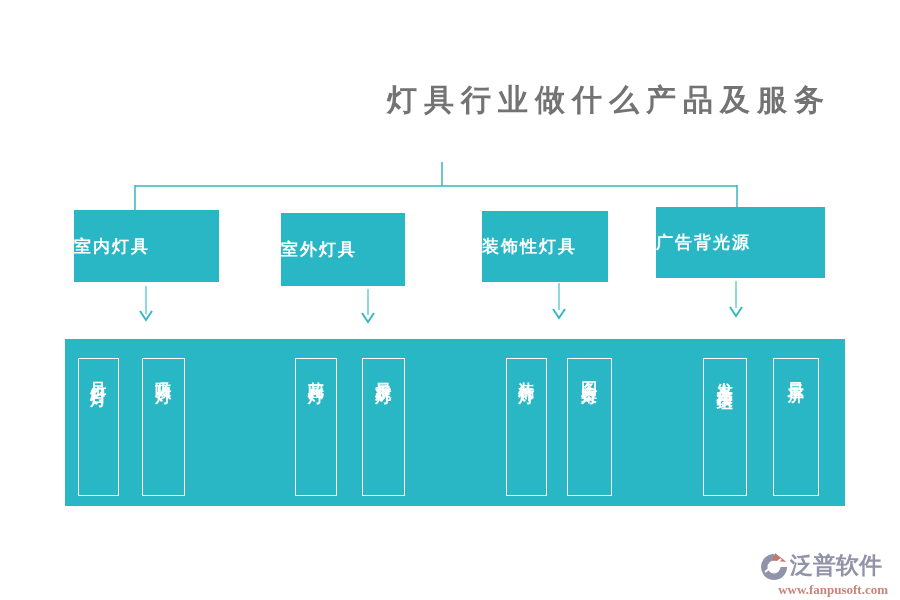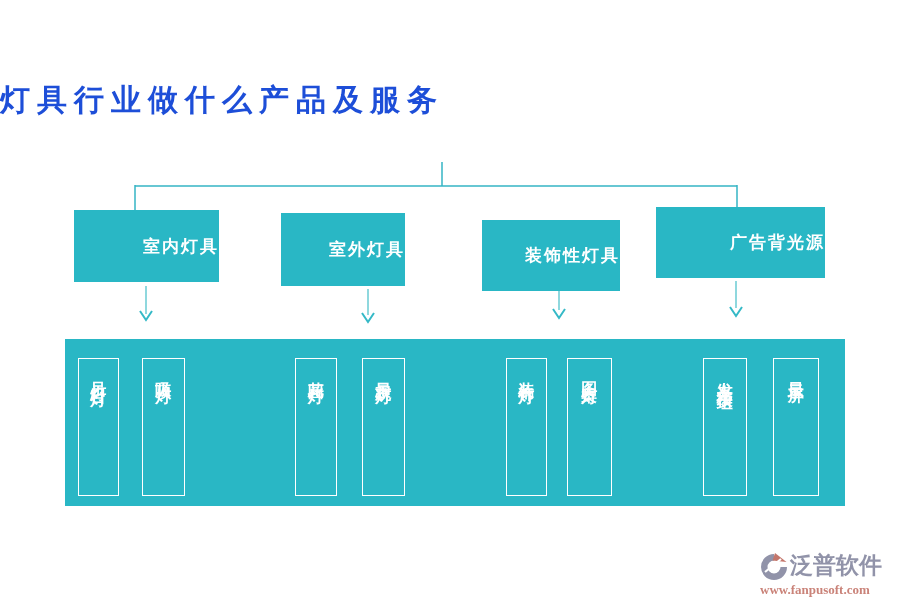--- a/index.html
+++ b/index.html
@@ -2,46 +2,46 @@
 <html><head>
 <meta charset="utf-8">
 <style>
   html,body{margin:0;padding:0;background:#ffffff;}
   .page{
     position:relative;width:900px;height:600px;background:#ffffff;overflow:hidden;
     font-family:"Liberation Serif", serif;
   }
   .title{
     position:absolute;top:80px;left:0;width:831px;margin:0;
-    text-align:left;font-size:30px;font-weight:bold;letter-spacing:7px;color:#1d4ed8;
+    text-align:right;font-size:30px;font-weight:bold;letter-spacing:7px;color:#737373;
   }
   .overlay{position:absolute;left:0;top:0;width:900px;height:600px;pointer-events:none;}
   .cat{
     position:absolute;background:#29b7c5;color:#ffffff;
-    display:flex;align-items:center;justify-content:flex-end;
+    display:flex;align-items:center;justify-content:flex-start;
     font-size:17px;font-weight:bold;letter-spacing:2px;
   }
   .band{position:absolute;left:65px;top:339px;width:780px;height:167px;background:#29b7c5;}
   .item{
     position:absolute;top:358px;height:138px;box-sizing:border-box;
     border:1.5px solid #ffffff;display:flex;justify-content:center;
     padding-top:10px;background:transparent;
   }
   .vtext{
     writing-mode:vertical-rl;text-orientation:upright;
     color:#ffffff;font-weight:bold;font-size:16px;letter-spacing:3px;line-height:1.1;
   }
   .watermark{position:absolute;left:760px;top:552px;width:128px;}
   .wm-row{display:flex;align-items:flex-start;}
   .wm-brand{
     font-size:23px;font-weight:bold;color:#9193a9;letter-spacing:0px;
     line-height:28px;white-space:nowrap;text-align:center;
   }
   .wm-url{
-    font-size:13px;font-weight:bold;color:#ca8379;
+    font-size:13px;font-weight:bold;color:#ca8379;text-align:right;
     line-height:14px;margin-top:-1px;white-space:nowrap;
   }
 </style>
 </head>
 <body>
 
 <div class="page">
 
   <h1 class="title">灯具行业做什么产品及服务</h1>
 
@@ -69,21 +69,21 @@
       <path d="M730,307 L736,316 L742,307" stroke="#35b9c7" stroke-width="2" fill="none"></path>
     </g>
   </svg>
 
   <div class="cat" style="left:74px;top:210px;width:145px;height:72px;">
     <span>室内灯具</span>
   </div>
   <div class="cat" style="left:281px;top:213px;width:124px;height:73px;">
     <span>室外灯具</span>
   </div>
-  <div class="cat" style="left:482px;top:220px;width:138px;height:71px;">
+  <div class="cat" style="left:482px;top:211px;width:126px;height:71px;">
     <span>装饰性灯具</span>
   </div>
   <div class="cat" style="left:656px;top:207px;width:169px;height:71px;">
     <span>广告背光源</span>
   </div>
 
   <div class="band"></div>
 
   <div class="item" style="left:78px;width:41px;">
     <span class="vtext">吊灯台灯</span>

